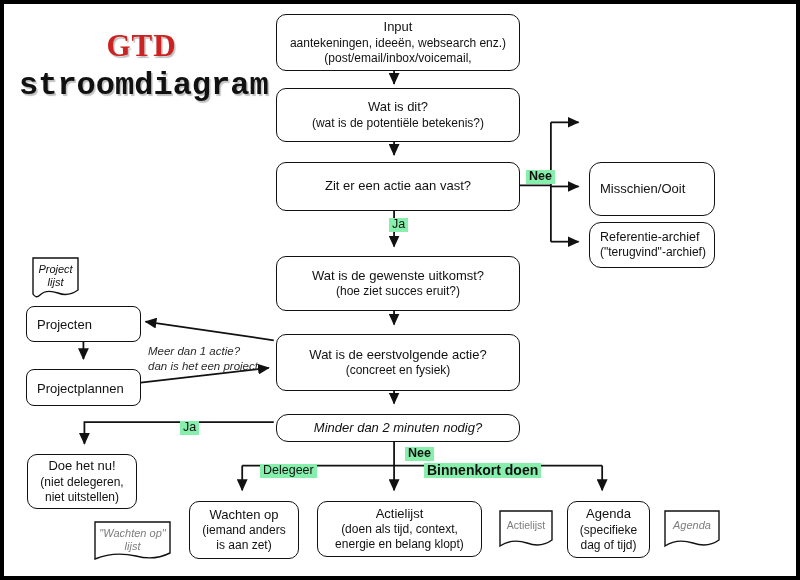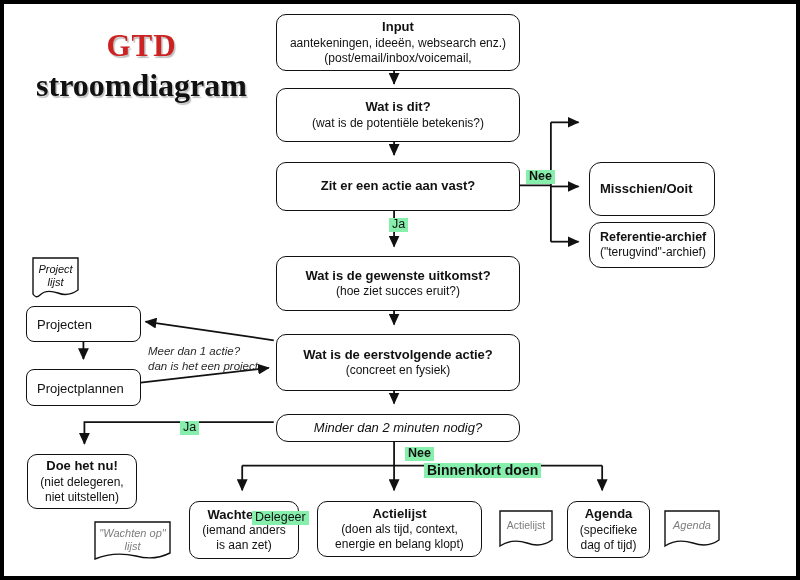--- a/index.html
+++ b/index.html
@@ -7,21 +7,21 @@
     position:relative;width:800px;height:580px;background:#ffffff;
     border:4px solid #000;box-sizing:border-box;overflow:hidden;
     font-family:"Liberation Sans","DejaVu Sans",sans-serif;color:#111;
   }
   #wires{position:absolute;left:0;top:0;width:100%;height:100%;pointer-events:none;}
   .node{
     position:absolute;background:#fff;border:1.6px solid #111;border-radius:10px;
     display:flex;flex-direction:column;justify-content:center;align-items:center;
     text-align:center;box-sizing:border-box;line-height:1.25;padding:2px 6px;
   }
-  .node .t{font-weight:bold;font-size:13px;}
+  .node .t{font-weight:normal;font-size:13px;}
   .node .s{font-size:12px;}
   .left-align{align-items:flex-start;text-align:left;padding-left:10px;}
   .top-align{justify-content:center;padding-top:5px;}
   .italic .t{font-style:italic;font-weight:normal;font-size:13px;}
   .note{position:absolute;}
   .note svg{position:absolute;left:0;top:0;}
   .note .ntxt{
     position:relative;z-index:2;width:100%;text-align:center;font-size:11px;
     line-height:1.2;padding-top:6px;box-sizing:border-box;
   }
@@ -29,21 +29,21 @@
   .it{font-style:italic;}
   .lbl{
     position:absolute;background:#86efac;font-size:12.5px;padding:0 3px;z-index:3;
     line-height:1.1;white-space:nowrap;
   }
   .bold{font-weight:bold;}
   #title{position:absolute;left:15px;top:24px;width:245px;text-align:center;
     font-family:"Liberation Serif","DejaVu Serif",serif;font-weight:bold;
     text-shadow:1.5px 1.5px 1px rgba(140,140,140,0.55);}
   #title .brand{font-size:31px;color:#cc2222;letter-spacing:1px;}
-  #title .sub{font-size:32px;color:#111;margin-top:3px;}
+  #title .sub{font-size:32px;color:#111;margin-top:3px;font-family:Liberation Mono, monospace;}
   .edge-note{position:absolute;font-size:11.5px;line-height:1.3;z-index:3;
     font-style:italic;color:#2a2a2a;white-space:nowrap;}
 </style>
 </head>
 <body>
 
 <div id="canvas">
 
   <svg id="wires" viewBox="0 0 800 580">
     <defs>
@@ -186,20 +186,20 @@
     <svg width="56" height="40" viewBox="0 0 56 40">
       <path d="M1 1 L55 1 L55 30 Q44 38 29 33 Q13 28 1 36 Z" fill="#fff" stroke="#111" stroke-width="1.4"></path>
     </svg>
     <div class="ntxt gray it" style="padding-top:9px;">Agenda</div>
   </div>
 
   <div class="lbl bold" style="left:522px;top:166px;">Nee</div>
   <div class="lbl" style="left:385px;top:214px;">Ja</div>
   <div class="lbl" style="left:176px;top:417px;">Ja</div>
   <div class="lbl bold" style="left:401px;top:443px;">Nee</div>
-  <div class="lbl" style="left:248px;top:460px;margin-top:47px;">Delegeer</div>
+  <div class="lbl" style="left:256px;top:460px;">Delegeer</div>
   <div class="lbl bold" style="left:420px;top:459px;font-size:14px;">Binnenkort doen</div>
   <div class="edge-note" style="left:144px;top:340px;">
     <div>Meer dan 1 actie?</div>
     <div>dan is het een project</div>
   </div>
 
 </div>
 
 </body></html>

